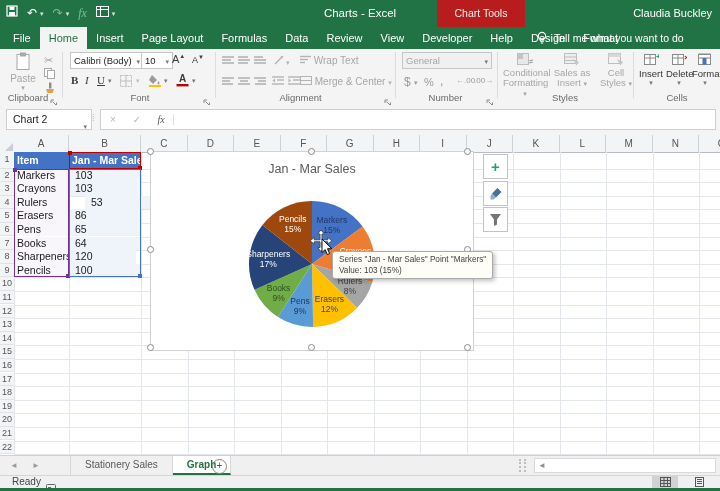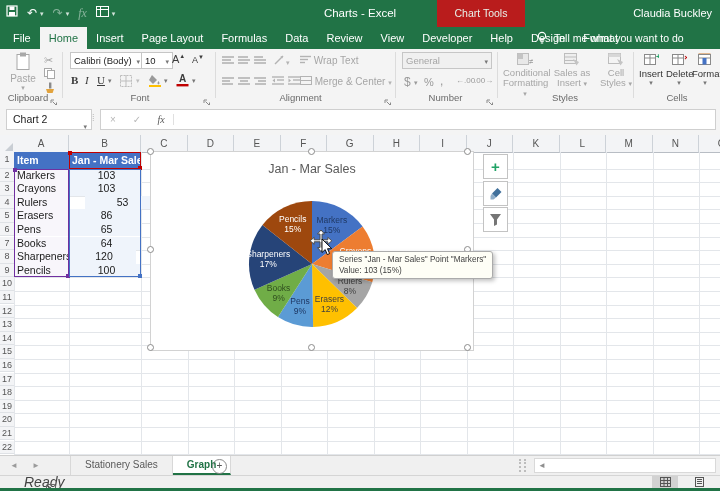--- a/index.html
+++ b/index.html
@@ -52,21 +52,21 @@
   .colh{position:absolute;top:0;height:17px;background:#f3f4f6;border-right:1px solid #cdd2d8;border-bottom:1px solid #b8bdc4;
         font-size:10px;color:#555;text-align:center;line-height:17px;}
   .corner{position:absolute;left:0;top:0;width:14px;height:17px;background:#f3f4f6;border-right:1px solid #cdd2d8;border-bottom:1px solid #b8bdc4;}
   .corner:after{content:"";position:absolute;right:1px;bottom:1px;border-style:solid;border-width:0 0 8px 8px;border-color:transparent transparent #c9ced4 transparent;}
   .rowh{position:absolute;left:0;width:14px;background:#f3f4f6;border-right:1px solid #cdd2d8;border-bottom:1px solid #dfe2e6;
         font-size:9px;color:#555;text-align:center;}
   .vline{position:absolute;width:1px;background:#e3e6ea;top:17px;}
   .hline{position:absolute;height:1px;background:#e3e6ea;left:14px;width:706px;}
   .cell{position:absolute;font-size:10.5px;color:#1a1a1a;line-height:13px;padding:0 3px;white-space:nowrap;overflow:hidden;box-sizing:border-box;}
   .cell.hdr{background:#4472c4;color:#fff;font-weight:bold;line-height:16px;}
-  .cell.num{text-align:center;padding-left:6px;}
+  .cell.num{text-align:left;padding-left:6px;}
   .rng{position:absolute;box-sizing:border-box;}
   .hdl{position:absolute;width:4px;height:4px;}
   
   .chart{position:absolute;left:150px;top:151px;width:322px;height:198px;background:#fff;border:1px solid #d2d2d2;z-index:5;}
   .c-title{position:absolute;left:0;top:10px;width:100%;text-align:center;font-size:12.5px;color:#595959;}
   .handle{position:absolute;width:7px;height:7px;border-radius:50%;background:#fff;border:1px solid #8c8c8c;box-sizing:border-box;}
   .tooltip{position:absolute;left:181px;top:99px;background:#fefef6;border:1px solid #ababab;border-radius:3px;
            padding:2px 6px;font-size:8.2px;line-height:11px;color:#3f3f3f;white-space:nowrap;
            box-shadow:2px 2px 4px rgba(0,0,0,.25);z-index:8;}
   .sidebtn{position:absolute;left:483px;width:23px;height:23px;background:#fff;border:1px solid #c3c3c3;z-index:6;
@@ -79,21 +79,21 @@
   .stab{height:19px;line-height:18px;padding:0 14px;font-size:10px;color:#595959;border-right:1px solid #d8d8d8;box-sizing:border-box;}
   .stab:first-child{border-left:1px solid #d8d8d8;}
   .stab.active{background:#fff;color:#217346;font-weight:bold;border-bottom:2px solid #217346;}
   .addsheet{position:absolute;left:212px;top:3px;width:13px;height:13px;border:1px solid #8a8a8a;border-radius:50%;
             font-size:10px;line-height:12px;text-align:center;color:#555;}
   .grip{position:absolute;left:519px;top:3px;height:13px;border-left:2px dotted #bdbdbd;border-right:2px dotted #bdbdbd;width:3px;}
   .hscroll{position:absolute;left:534px;top:2px;width:182px;height:15px;background:#fff;border:1px solid #d9d9d9;box-sizing:border-box;}
   .hscroll .arr{position:absolute;left:3px;top:1px;font-size:8px;color:#8f8f8f;line-height:12px;}
   
   .statusbar{position:absolute;left:0;top:475px;width:720px;height:13px;background:#f0f0f0;border-top:1px solid #d5d5d5;box-sizing:border-box;}
-  .ready{position:absolute;left:24px;top:0;font-size:14px;color:#444;line-height:12px;font-style:italic;}
+  .ready{position:absolute;left:12px;top:0;font-size:10px;color:#444;line-height:12px;}
   .macro{position:absolute;left:46px;top:2px;}
   .viewbtn{position:absolute;top:0;width:26px;height:12px;display:flex;align-items:center;justify-content:center;}
   .viewbtn.sel{background:#d2d2d2;}
   .greenline{position:absolute;left:0;top:488px;width:720px;height:3px;background:#217346;}
 </style>
 </head>
 <body>
 
 <div id="stage">
 

